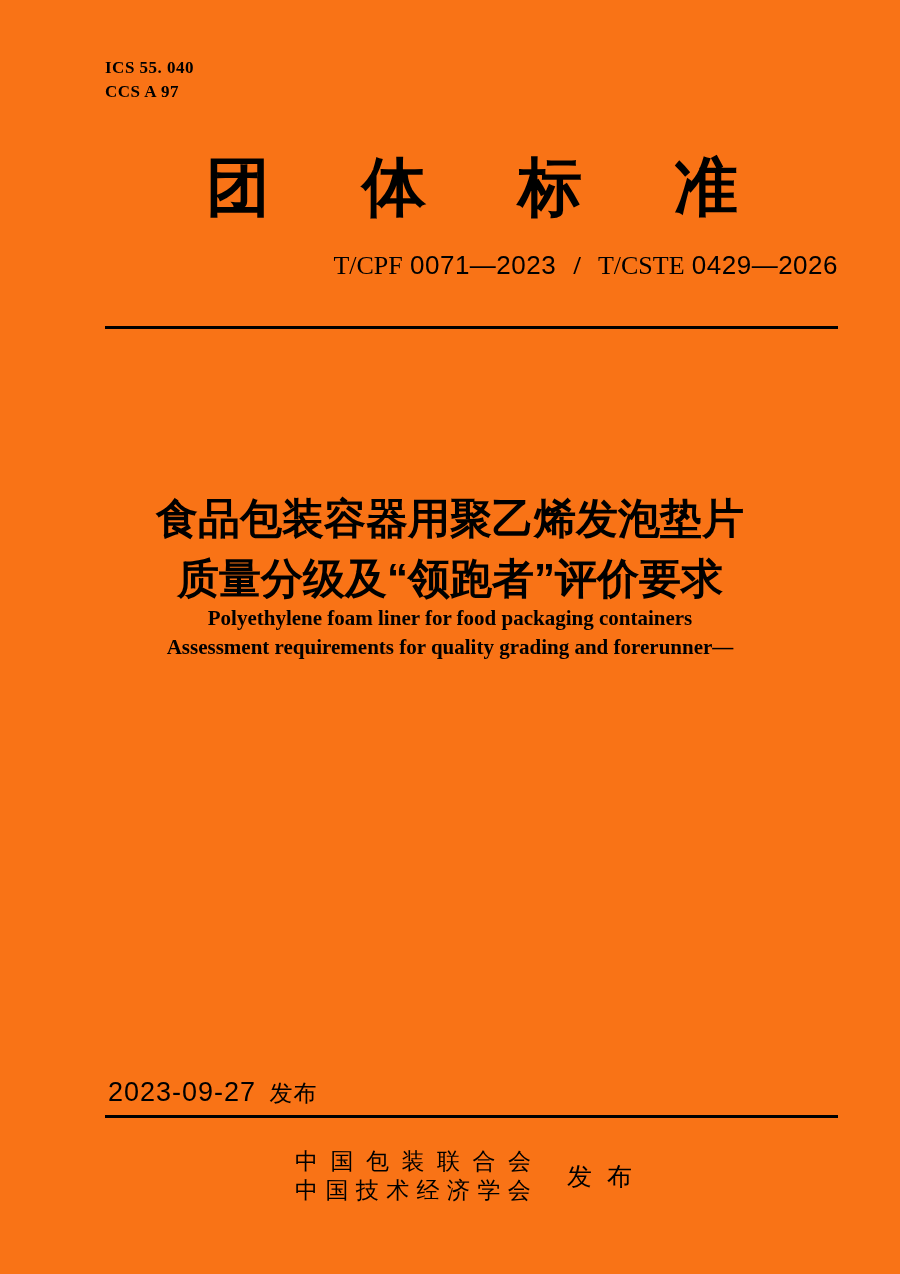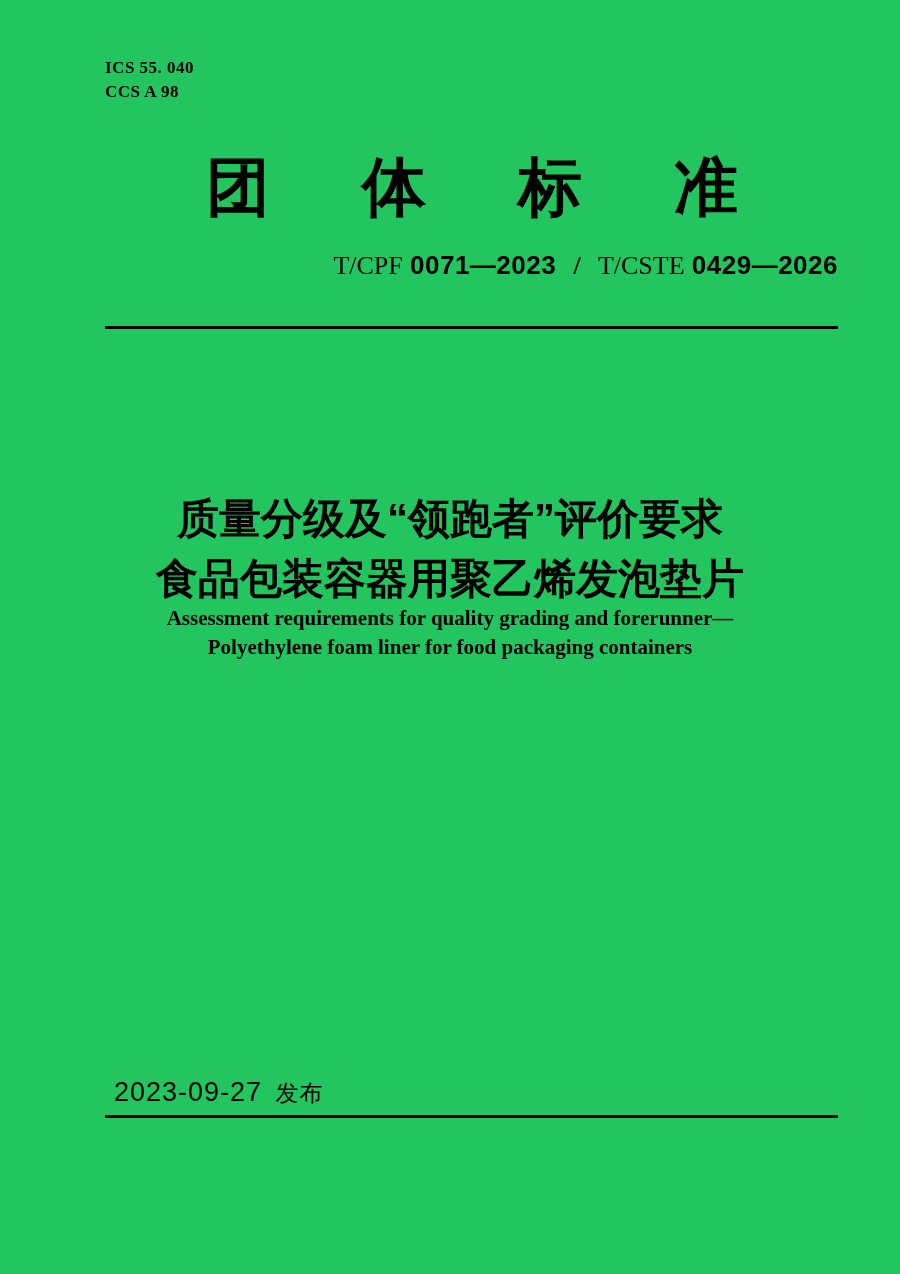--- a/index.html
+++ b/index.html
@@ -6,21 +6,21 @@
   html, body { background: #ffffff; }
   body {
     font-family: "Liberation Sans", sans-serif;
     color: #000000;
     overflow: hidden;
   }
   .page {
     position: relative;
     width: 900px;
     height: 1274px;
-    background: #22c55e;
+    background: #f97316;
     overflow: hidden;
   }
 
   
   .ics-block {
     position: absolute;
     left: 105px;
     top: 56px;
     font-family: "Liberation Serif", serif;
     font-weight: 700;
@@ -49,21 +49,21 @@
     right: 62px;
     font-size: 26px;
     white-space: nowrap;
   }
   .std-no .code-prefix {
     font-family: "Liberation Serif", serif;
     font-weight: 400;
   }
   .std-no .code-number {
     font-family: "Liberation Sans", sans-serif;
-    font-weight: 700;
+    font-weight: 400;
     font-stretch: condensed;
     letter-spacing: 0.5px;
     text-align: center;
   }
   .std-no .code-sep {
     font-family: "Liberation Serif", serif;
     font-weight: 700;
     padding: 0 10px;
   }
 
@@ -99,21 +99,21 @@
     text-align: center;
     font-family: "Liberation Serif", serif;
     font-weight: 700;
     font-size: 21px;
     line-height: 29px;
   }
 
   
   .date-row {
     position: absolute;
-    left: 114px;
+    left: 108px;
     right: 60px;
     top: 1077px;
     display: flex;
     justify-content: space-between;
     align-items: baseline;
   }
   .date-group { white-space: nowrap; }
   .date-value {
     font-size: 27px;
     font-stretch: condensed;
@@ -151,48 +151,55 @@
     white-space: nowrap;
   }
 </style>
 </head>
 <body>
 
 <div class="page">
 
   <div class="ics-block">
     <div>ICS 55. 040</div>
-    <div>CCS A 98</div>
+    <div>CCS A 97</div>
   </div>
 
   <div class="doc-type">团体标准</div>
 
   <div class="std-no">
     <span class="code-prefix">T/CPF</span>
     <span class="code-number">0071—2023</span>
     <span class="code-sep">/</span>
     <span class="code-prefix">T/CSTE</span>
     <span class="code-number">0429—2026</span>
   </div>
 
   <div class="rule rule-top"></div>
 
   <div class="title-cn">
+    <div>食品包装容器用聚乙烯发泡垫片</div>
     <div>质量分级及“领跑者”评价要求</div>
-    <div>食品包装容器用聚乙烯发泡垫片</div>
   </div>
 
   <div class="title-en">
+    <div>Polyethylene foam liner for food packaging containers</div>
     <div>Assessment requirements for quality grading and forerunner—</div>
-    <div>Polyethylene foam liner for food packaging containers</div>
   </div>
 
   <div class="date-row">
     <div class="date-group">
       <span class="date-value">2023-09-27</span>
       <span class="date-label">发布</span>
     </div>
   </div>
 
   <div class="rule rule-bottom"></div>
 
+  <div class="publisher-row">
+    <div class="publisher-lines">
+      <div class="publisher-line pub1">中国包装联合会</div>
+      <div class="publisher-line pub2">中国技术经济学会</div>
+    </div>
+    <div class="publish-label">发布</div>
+  </div>
 
 </div>
 
 </body></html>

